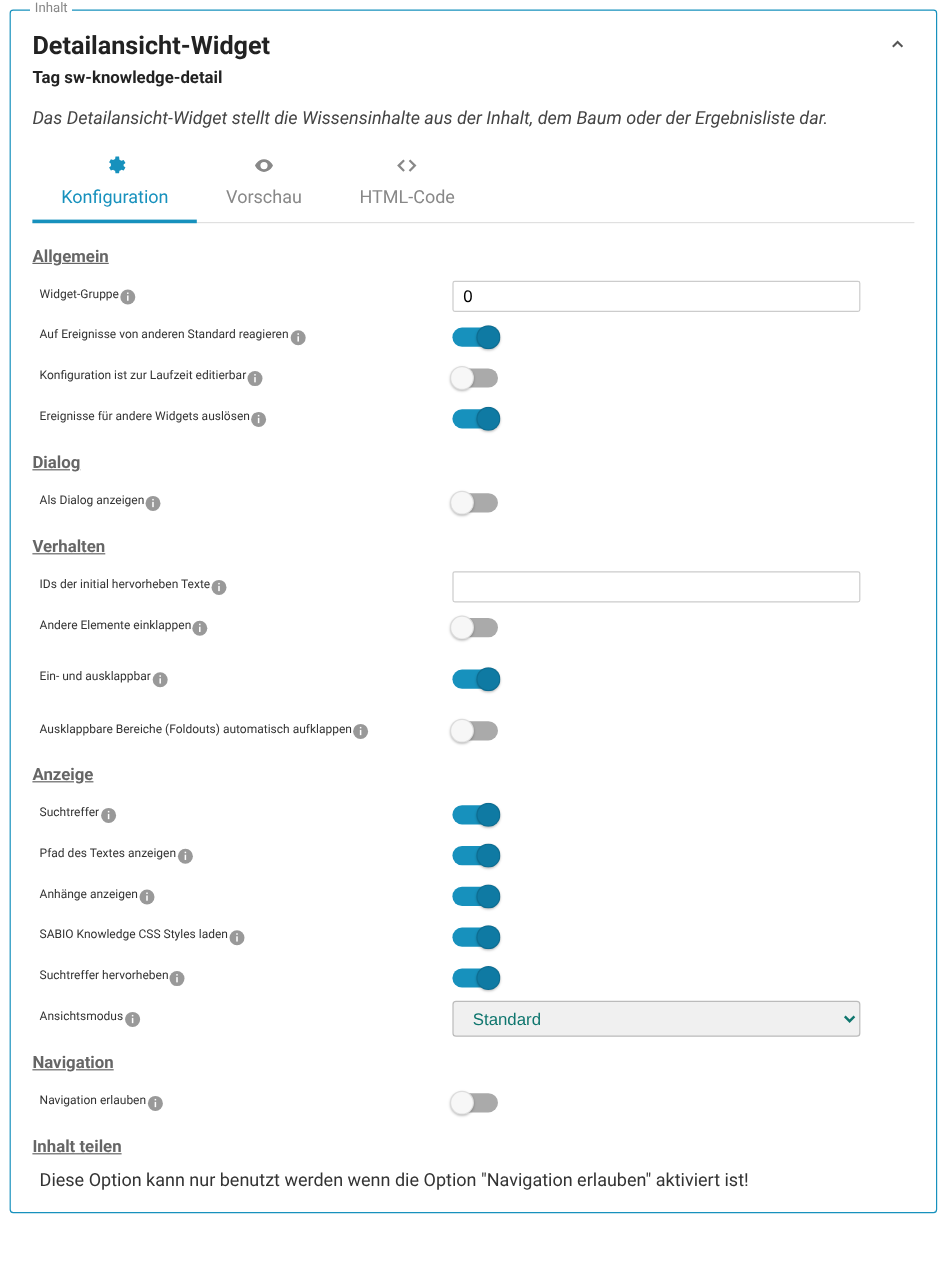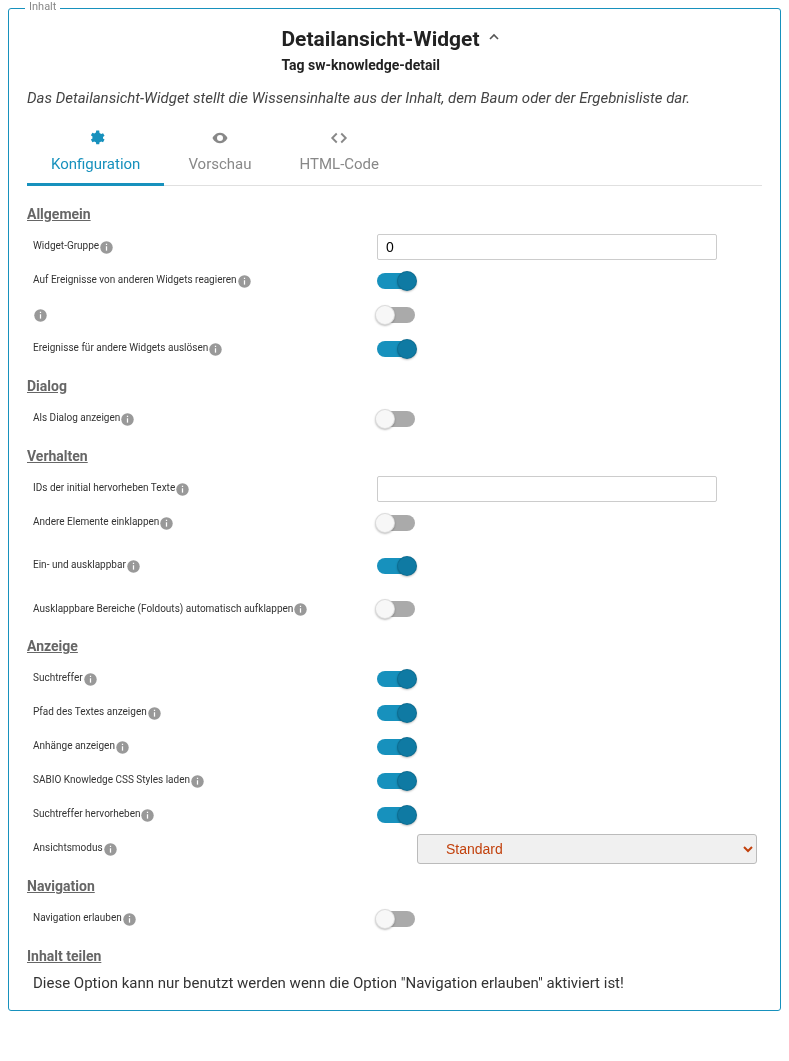--- a/index.html
+++ b/index.html
@@ -1,19 +1,19 @@
 <!DOCTYPE html>
 <html><head>
 <meta charset="utf-8">
 <style>
 * { box-sizing: border-box; margin: 0; padding: 0; }
 body { font-family: -apple-system, BlinkMacSystemFont, "Segoe UI", Roboto, Arial, sans-serif; background: #fff; padding: 8px; font-size: 14px; color: #333; }
 .panel { border: 1px solid #1791bd; border-radius: 3px; position: relative; padding: 12px 18px 18px 18px; }
 .panel-legend { position: absolute; top: -9px; left: 16px; background: #fff; font-size: 11px; color: #888; padding: 0 4px; }
-.header-row { display: flex; align-items: flex-start; justify-content: center; }
+.header-row { display: flex; align-items: flex-start; justify-content: space-between; }
 .title { font-size: 21px; font-weight: 700; color: #222; margin: 6px 0 2px 0; }
 .subtitle { font-size: 14px; font-weight: 700; color: #222; margin-top: 6px; }
 .desc { font-style: italic; color: #444; margin: 16px 0 14px 0; font-size: 15px; }
 .collapse-btn { cursor: pointer; padding: 6px; margin-top: 2px; }
 .collapse-btn svg { width: 16px; height: 16px; display: block; }
 
 .tabs { display: flex; border-bottom: 1px solid #e0e0e0; margin-bottom: 20px; }
 .tab { display: flex; align-items: center; gap: 8px; padding: 8px 24px 10px 24px; color: #888; cursor: pointer; font-size: 15px; flex-direction: column; }
 .tab.active { color: #1791bd; border-bottom: 3px solid #1791bd; margin-bottom: -1px; }
 .tab .icon { display: flex; }
@@ -34,21 +34,21 @@
 input[type=text] { width: 100%; max-width: 340px; padding: 4px 8px; border: 1px solid #ccc; border-radius: 2px; font-size: 14px; background: #fff; }
 .underline-input { width: 100%; max-width: 340px; border: none; border-bottom: 1px solid #999; padding: 4px 2px; font-size: 14px; outline: none; background: transparent; }
 
 .toggle { position: relative; width: 38px; height: 16px; border-radius: 10px; cursor: pointer; }
 .toggle.on { background: #1791bd; }
 .toggle.off { background: #aaa; }
 .toggle-knob { position: absolute; top: -2px; width: 20px; height: 20px; border-radius: 50%; background: #fff; border: 1px solid rgba(0,0,0,0.1); box-shadow: 0 1px 2px rgba(0,0,0,0.25); }
 .toggle.on .toggle-knob { right: -2px; background: #0f7aa3; }
 .toggle.off .toggle-knob { left: -2px; background: #f7f7f7; }
 
-select { width: 100%; max-width: 340px; padding: 5px 24px; border: 1px solid #bbb; border-radius: 3px; background: #f0f0f0; font-size: 14px; color: #c2410c; margin-left: 40px; }
+select { width: 100%; max-width: 340px; padding: 5px 12px; border: 1px solid #bbb; border-radius: 3px; background: #f0f0f0; font-size: 14px; color: #0f766e; }
 
 .notice { font-size: 15px; color: #333; padding-left: 6px; margin-top: 8px; }
 </style>
 </head>
 <body>
 
 <div class="panel">
   <span class="panel-legend">Inhalt</span>
 
   <div class="header-row">
@@ -111,38 +111,39 @@
             </svg>
           </span>
       </div>
       <div class="ctrl-col">
         <input type="text" value="0" style="">
       </div>
     </div>
 
     <div class="row">
       <div class="label-col">
-        <span>Auf Ereignisse von anderen Widgets reagieren</span>
-        <span class="info-icon">
-            <svg viewBox="0 0 24 24" fill="#999">
-              <circle cx="12" cy="12" r="10"></circle>
-              <rect x="11" y="10" width="2" height="7" fill="#fff"></rect>
-              <rect x="11" y="6" width="2" height="2" fill="#fff"></rect>
-            </svg>
-          </span>
-      </div>
-      <div class="ctrl-col">
-          <div class="toggle on">
-            <div class="toggle-knob"></div>
-          </div>
-        </div>
-    </div>
-
-    <div class="row">
-      <div class="label-col">
+        <span>Auf Ereignisse von anderen Standard reagieren</span>
+        <span class="info-icon">
+            <svg viewBox="0 0 24 24" fill="#999">
+              <circle cx="12" cy="12" r="10"></circle>
+              <rect x="11" y="10" width="2" height="7" fill="#fff"></rect>
+              <rect x="11" y="6" width="2" height="2" fill="#fff"></rect>
+            </svg>
+          </span>
+      </div>
+      <div class="ctrl-col">
+          <div class="toggle on">
+            <div class="toggle-knob"></div>
+          </div>
+        </div>
+    </div>
+
+    <div class="row">
+      <div class="label-col">
+        <span>Konfiguration ist zur Laufzeit editierbar</span>
         <span class="info-icon">
             <svg viewBox="0 0 24 24" fill="#999">
               <circle cx="12" cy="12" r="10"></circle>
               <rect x="11" y="10" width="2" height="7" fill="#fff"></rect>
               <rect x="11" y="6" width="2" height="2" fill="#fff"></rect>
             </svg>
           </span>
       </div>
       <div class="ctrl-col">
           <div class="toggle off">

